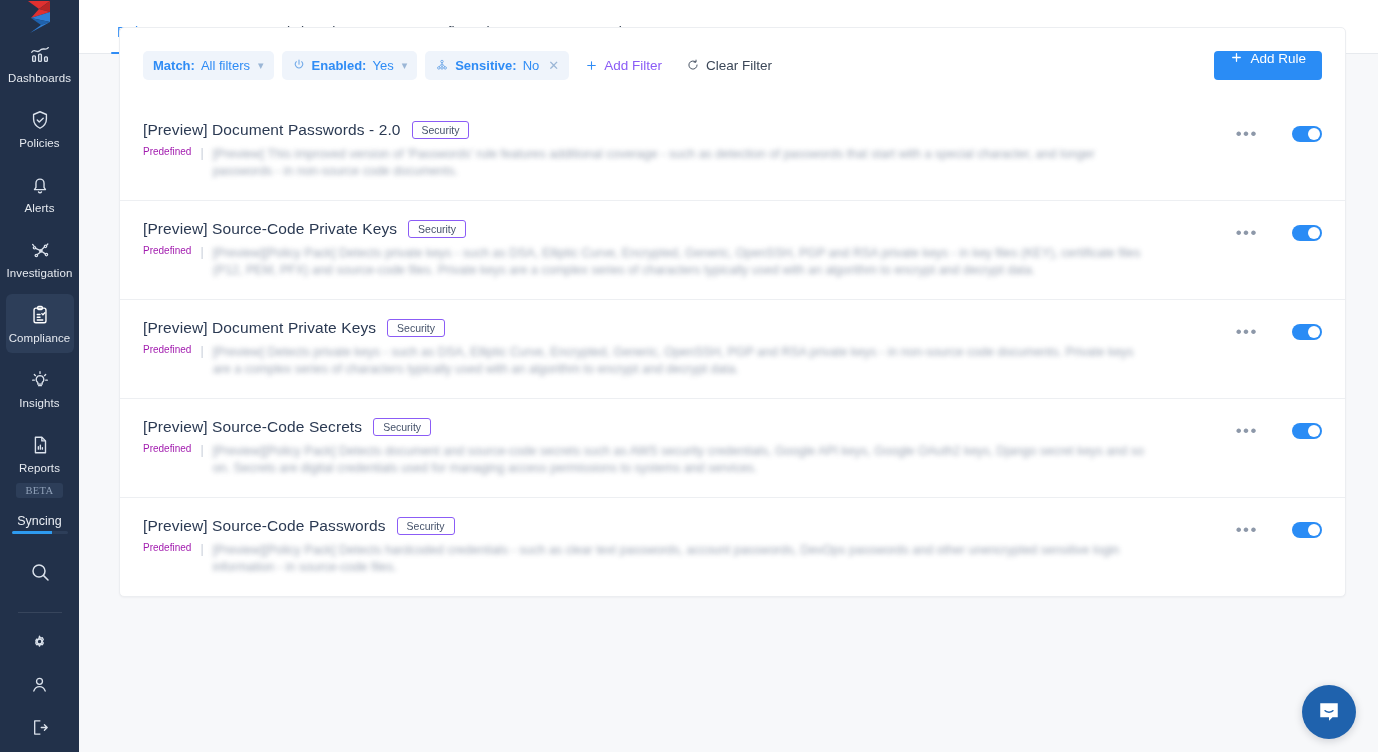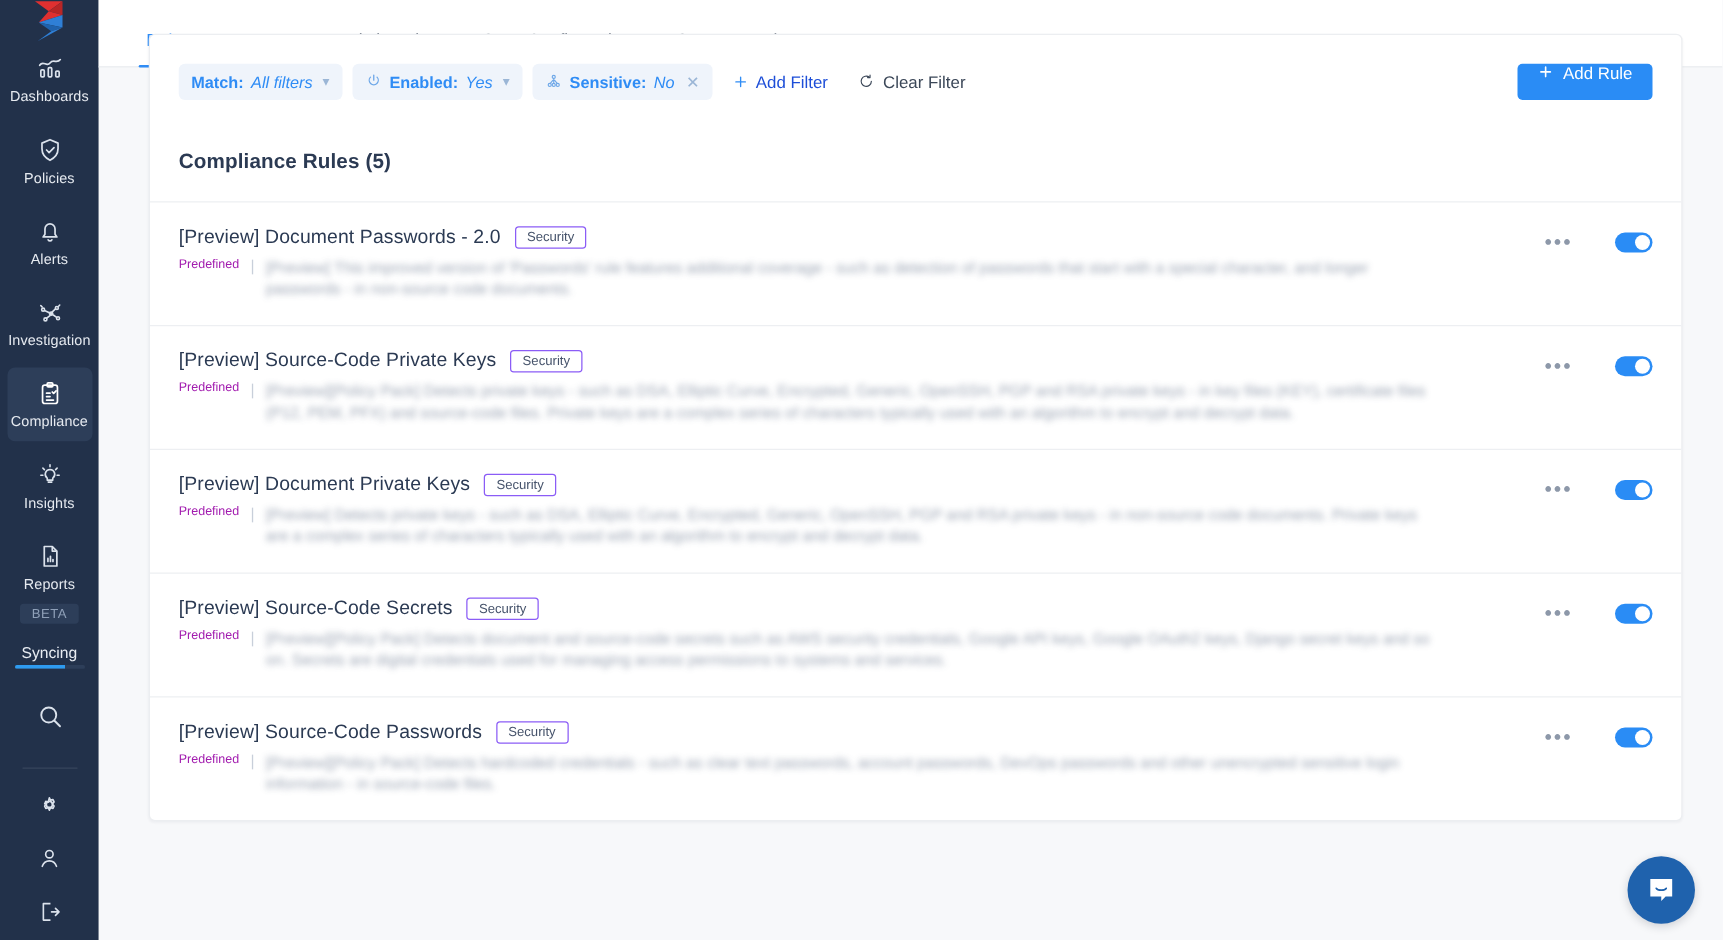--- a/index.html
+++ b/index.html
@@ -35,20 +35,21 @@
   .nav-item.active { background: #2d3e59; }
   .nav-item .ico { width: 22px; height: 22px; display: block; }
   .nav-item .lbl {
     color: #e6eaf0; font-size: 11.5px; line-height: 13px;
     letter-spacing: .1px; white-space: nowrap;
   }
   .beta-badge {
     background: #2d3e59; color: #8fa0b8; font-size: 10.5px;
     padding: 2px 9px; border-radius: 3px; margin-top: 2px;
     letter-spacing: .4px;
+    font-family: Liberation Serif, serif;
   }
   .syncing-wrap {
     margin-top: 2px; display: flex; flex-direction: column;
     align-items: center; width: 68px; cursor: pointer;
   }
   .syncing-lbl { color: #e9edf3; font-size: 12.5px; }
   .syncing-bar {
     margin-top: 3px; width: 56px; height: 3px;
     background: #2d3e59; border-radius: 2px; overflow: hidden;
   }
@@ -91,29 +92,29 @@
     height: 74px; display: flex; align-items: center; padding: 0 23px;
     gap: 8px;
   }
   .chip {
     display: inline-flex; align-items: center; gap: 6px;
     background: #eff4fb; border-radius: 5px; height: 29px;
     padding: 0 10px; font-size: 13px; color: #2f8cf5; cursor: pointer;
     white-space: nowrap;
   }
   .chip b { font-weight: 700; }
-  .chip .val { color: #2f8cf5; font-weight: 400; font-style: italic; }
+  .chip .val { color: #2f8cf5; font-weight: 400; }
   .chip .caret { color: #9bb6d6; font-size: 11px; margin-left: 2px; }
   .chip .xmark { color: #9bb6d6; font-size: 13px; margin-left: 3px; }
   .chip .cico { display: inline-flex; }
   .linkbtn {
     display: inline-flex; align-items: center; gap: 6px;
     font-size: 13.5px; cursor: pointer; padding: 0 8px; height: 29px;
   }
-  .linkbtn.blue { color: #1d4ed8; }
+  .linkbtn.blue { color: #8b5cf6; }
   .linkbtn.dark { color: #3b4758; }
   .spacer { flex: 1 1 auto; }
   .search-ico { cursor: pointer; padding: 0 12px; display: flex; align-items: center; }
   .addrule {
     display: inline-flex; justify-content: center; gap: 7px;
     background: #2a8cf5; color: #fff; font-size: 13.5px; font-weight: 500;
     height: 29px; padding: 0 16px; border-radius: 4px; cursor: pointer;
     border: none;
   }
 
@@ -365,23 +366,20 @@
 
           <button class="addrule">
             <svg width="13" height="13" viewBox="0 0 24 24" fill="none" stroke="#ffffff" stroke-width="2.4">
               <path d="M12 5v14M5 12h14" stroke-linecap="round"></path>
             </svg>
             <span>Add Rule</span>
           </button>
 
         </div>
 
-        <div class="section-head">
-          <div class="section-title">Compliance Rules (5)</div>
-        </div>
 
         <div id="rules-list">
             <div class="rule-row">
               <div class="rule-main">
                 <div class="rule-title-line">
                   <span class="rule-title">[Preview] Document Passwords - 2.0</span>
                   <span class="tag">Security</span>
                 </div>
                 <div class="rule-sub">
                   <span class="predef">Predefined</span>

